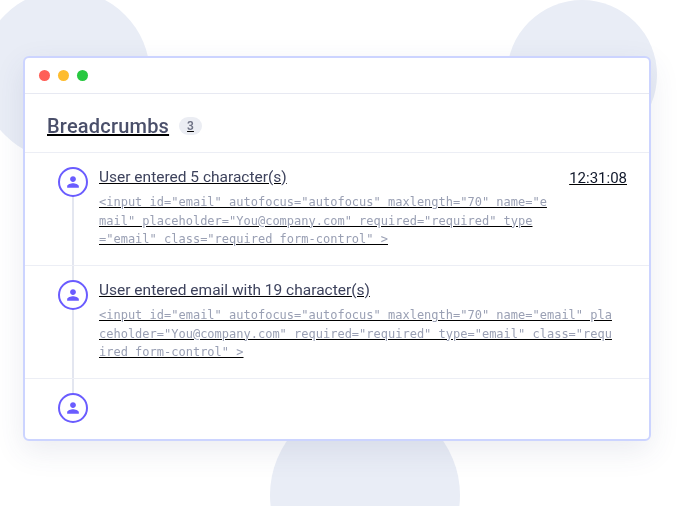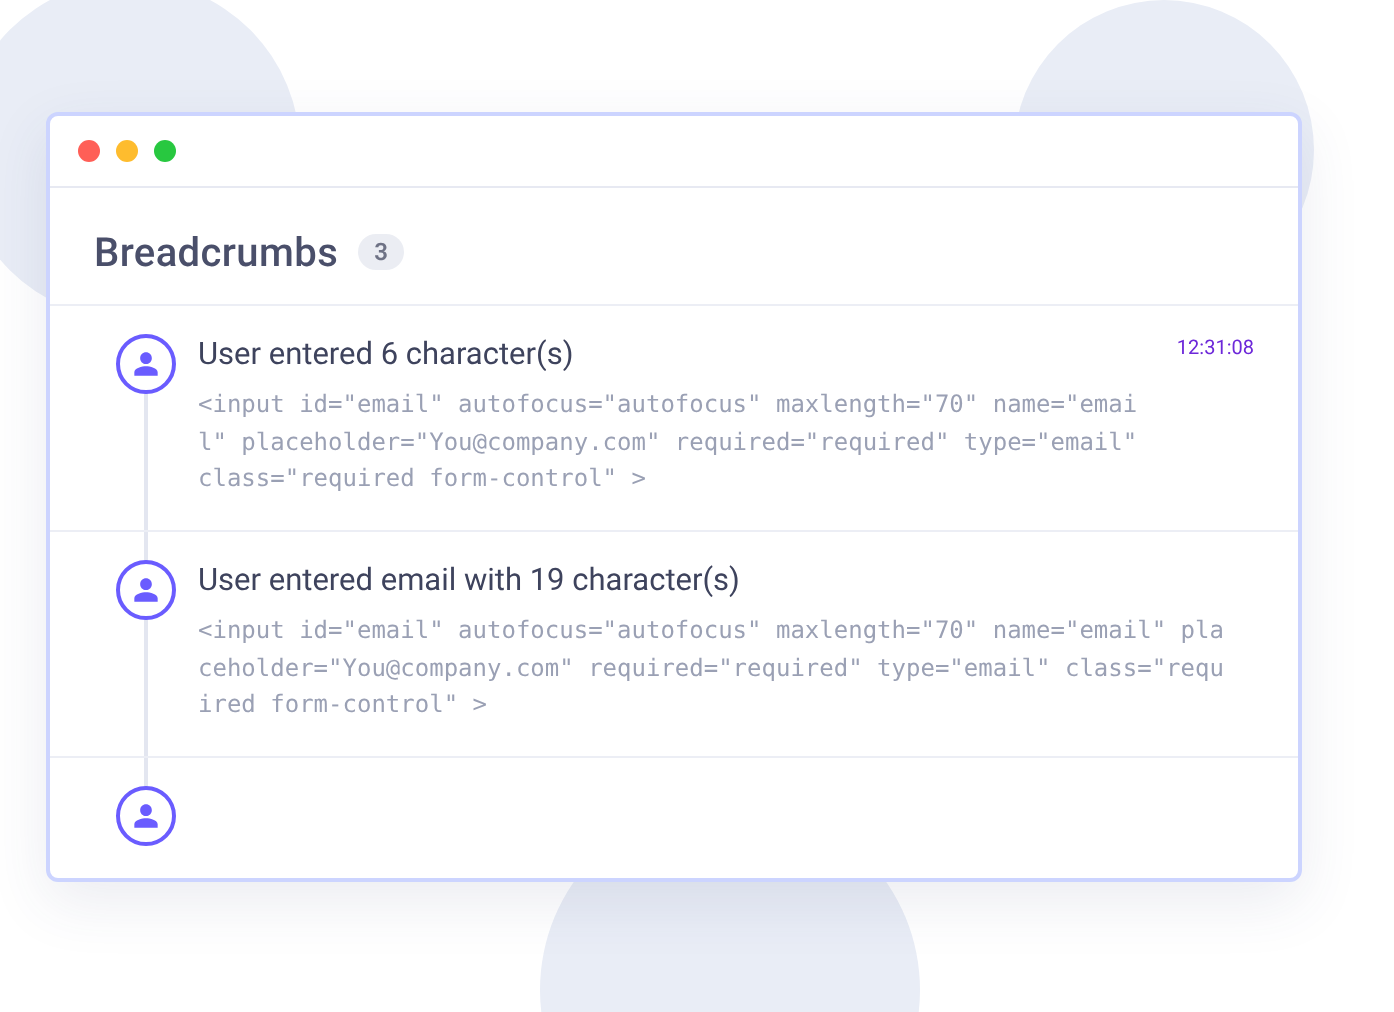--- a/index.html
+++ b/index.html
@@ -24,20 +24,21 @@
     position: absolute;
     left: 23px;
     top: 56px;
     width: 628px;
     background: #ffffff;
     border: 2px solid #ccd4ff;
     border-radius: 6px;
     box-shadow: 0 10px 30px rgba(60,70,120,0.10);
     z-index: 1;
     overflow: hidden;
+    text-decoration: underline;
   }
   .titlebar {
     height: 36px;
     display: flex;
     align-items: center;
     padding: 0 14px;
     gap: 8px;
     border-bottom: 1px solid #e7e9f2;
   }
   .tl-dot { width: 11px; height: 11px; border-radius: 50%; }
@@ -121,22 +122,22 @@
   }
   .event-detail {
     font-family: ui-monospace, SFMono-Regular, Menlo, Consolas, monospace;
     font-size: 12px;
     color: #9aa0b4;
     line-height: 1.55;
     word-break: break-all;
   }
   .time-col {
     flex: 0 0 auto;
-    font-size: 10px;
-    color: #6d28d9;
+    font-size: 15px;
+    color: #0f172a;
     padding-top: 2px;
     padding-left: 6px;
     white-space: nowrap;
   }
 </style>
 </head>
 <body>
 
 <div class="bg-circle bg1"></div>
 <div class="bg-circle bg2"></div>
@@ -159,21 +160,21 @@
     <div class="row">
       <div class="timeline-col">
         <div class="vline"></div>
         <div class="node">
           <svg viewBox="0 0 24 24">
               <path d="M12 12c2.76 0 5-2.24 5-5s-2.24-5-5-5-5 2.24-5 5 2.24 5 5 5zm0 2c-3.33 0-10 1.67-10 5v3h20v-3c0-3.33-6.67-5-10-5z"></path>
             </svg>
         </div>
       </div>
       <div class="content-col">
-        <div class="event-title">User entered 6 character(s)</div>
+        <div class="event-title">User entered 5 character(s)</div>
         <div class="event-detail">&lt;input id="email" autofocus="autofocus" maxlength="70" name="email" placeholder="You@company.com" required="required" type="email" class="required form-control" &gt;</div>
       </div>
       <div class="time-col">12:31:08</div>
     </div>
 
     <div class="row">
       <div class="timeline-col">
         <div class="vline"></div>
         <div class="node">
           <svg viewBox="0 0 24 24">

